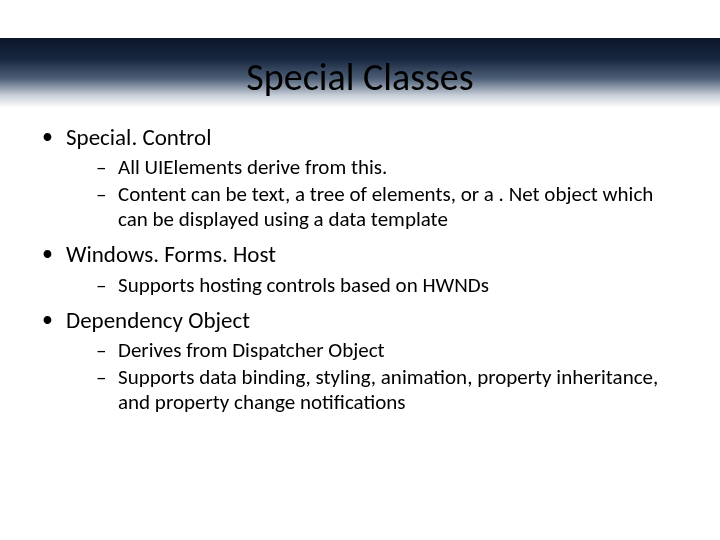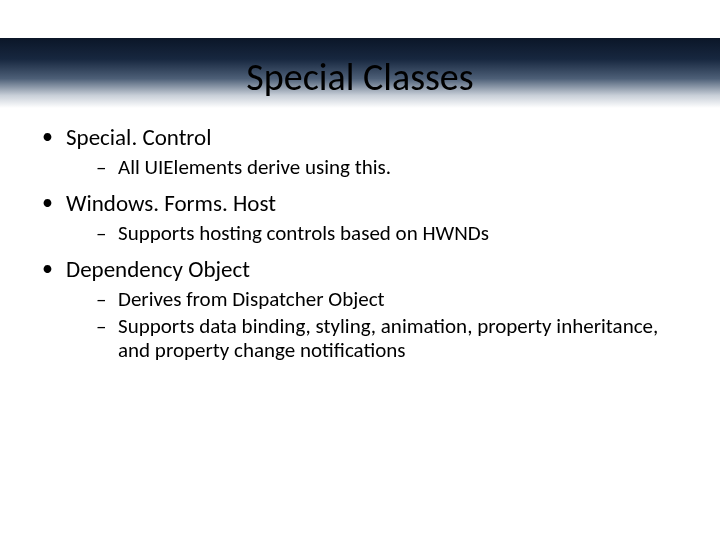--- a/index.html
+++ b/index.html
@@ -99,21 +99,22 @@
 <div class="slide">
   <div class="top-gradient"></div>
 
   <div class="title">Special Classes</div>
 
   <div class="body">
     <ul class="lvl1">
       <li>
         <span>Special. Control</span>
         <ul class="lvl2">
-          <li>All UIElements derive using this.</li>
+          <li>All UIElements derive from this.</li>
+          <li>Content can be text, a tree of elements, or a . Net object which can be displayed using a data template</li>
         </ul>
       </li>
       <li>
         <span>Windows. Forms. Host</span>
         <ul class="lvl2">
           <li>Supports hosting controls based on HWNDs</li>
         </ul>
       </li>
       <li>
         <span>Dependency Object</span>

